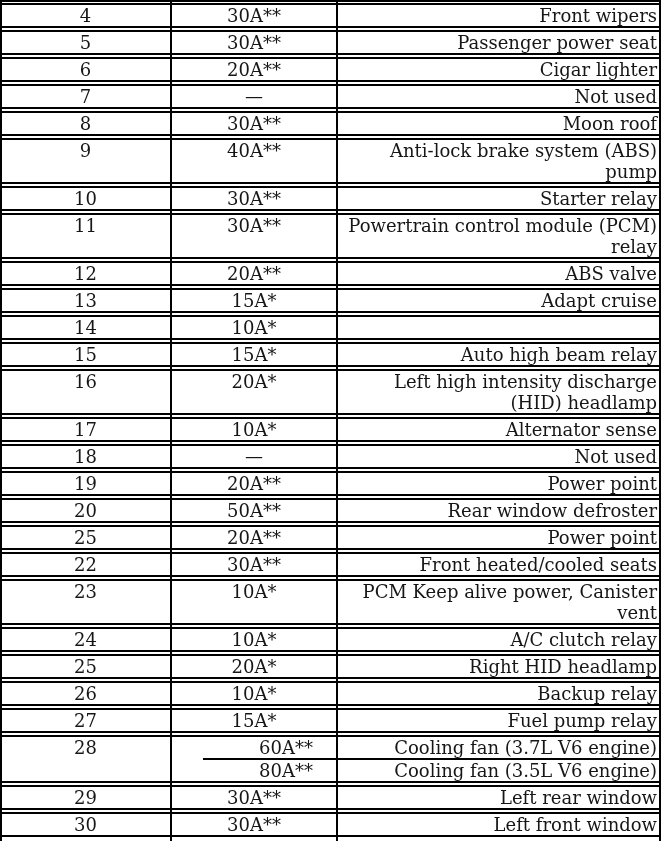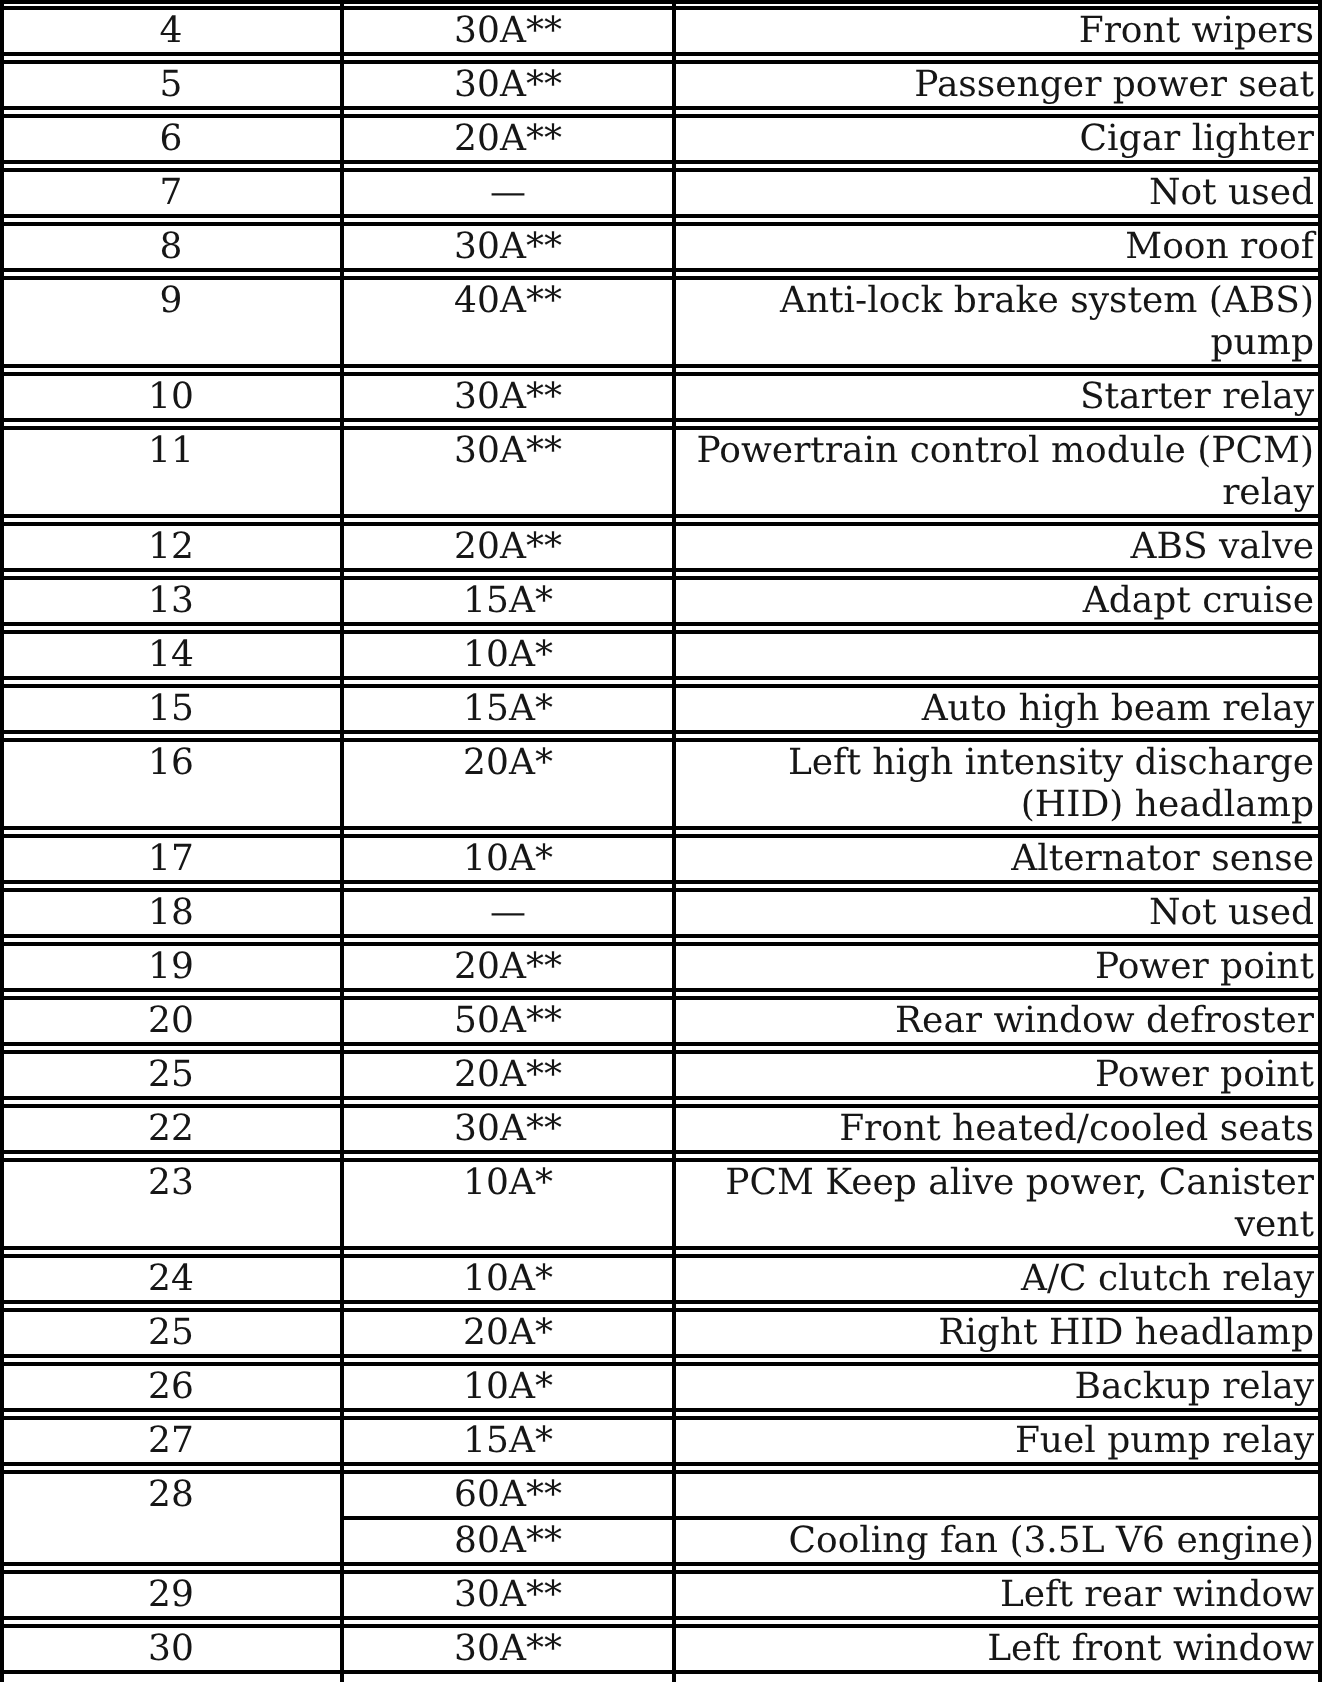--- a/index.html
+++ b/index.html
@@ -60,20 +60,21 @@
     padding-right: 4px;
   }
   .subrows {
     flex: 1 1 auto;
     display: flex;
     flex-direction: column;
   }
   .subrow {
     display: flex;
     align-items: stretch;
+    margin-left: 32px;
   }
   .subrow.with-divider {
     border-bottom: 2px solid #000000;
   }
   .vline {
     position: absolute;
     top: 0;
     height: 841px;
     width: 2px;
     background: #000000;
@@ -210,20 +211,21 @@
       <div class="row">
         <div class="cell col-fuse">27</div>
         <div class="cell col-amp">15A*</div>
         <div class="cell col-desc">Fuel pump relay</div>
       </div>
       <div class="row">
         <div class="cell col-fuse">28</div>
         <div class="subrows">
           <div class="subrow with-divider">
             <div class="cell col-amp">60A**</div>
+            <div class="cell col-desc">Cooling fan (3.7L V6 engine)</div>
           </div>
           <div class="subrow">
             <div class="cell col-amp">80A**</div>
             <div class="cell col-desc">Cooling fan (3.5L V6 engine)</div>
           </div>
         </div>
       </div>
       <div class="row">
         <div class="cell col-fuse">29</div>
         <div class="cell col-amp">30A**</div>

